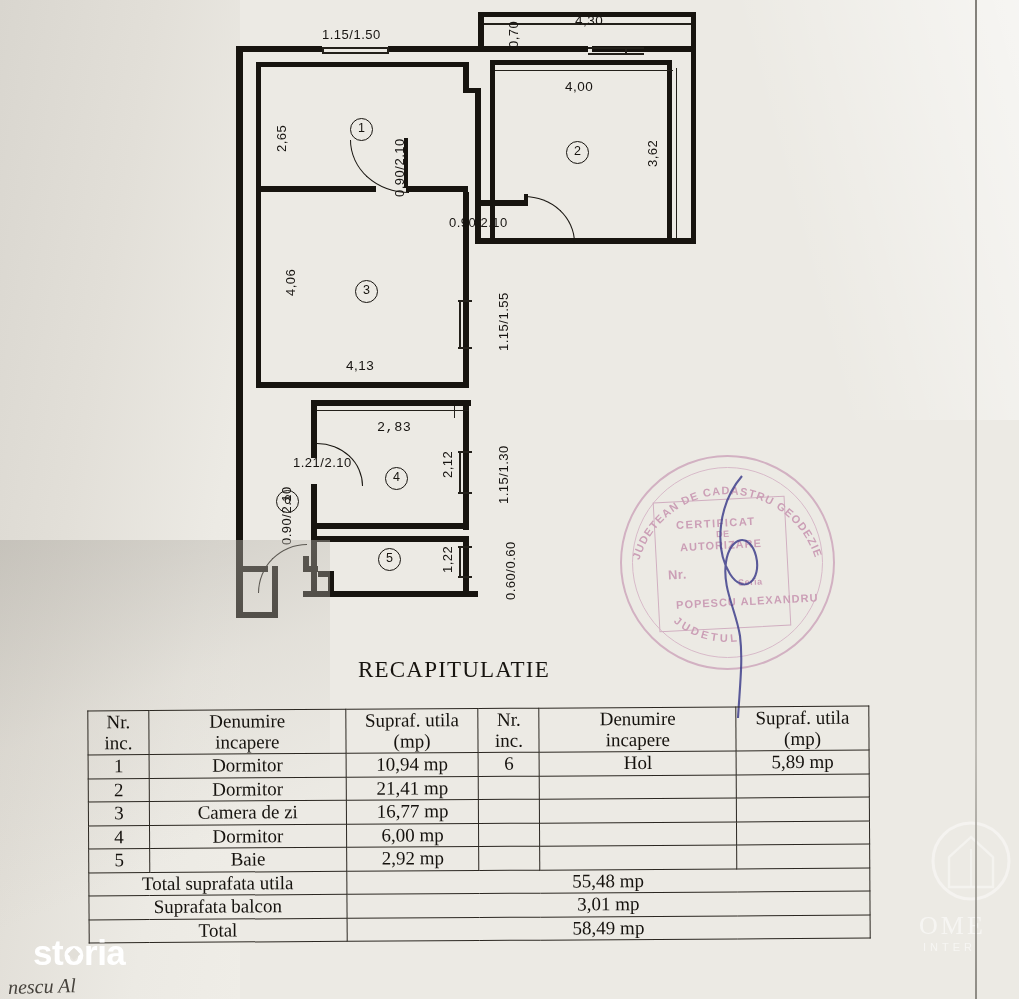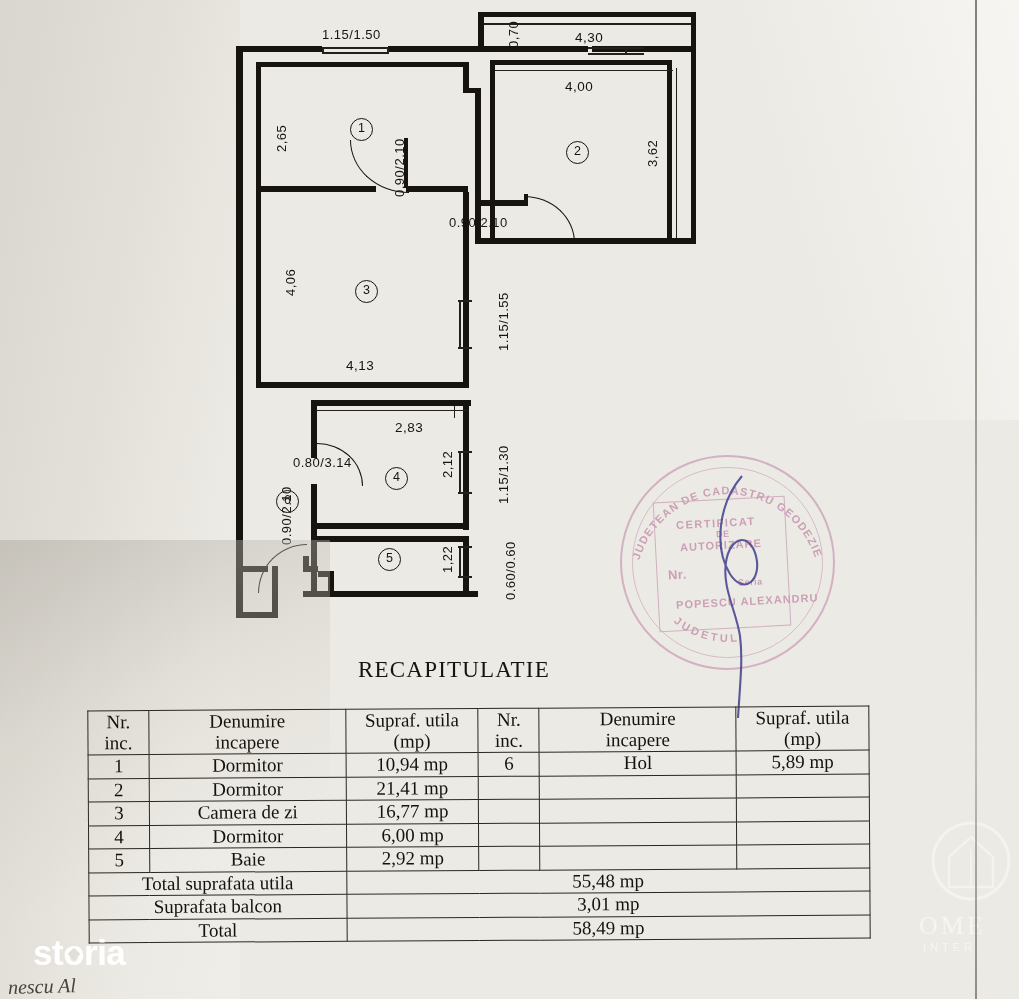--- a/index.html
+++ b/index.html
@@ -216,36 +216,36 @@
   <div class="wall" style="left:478px;top:238px;width:218px;height:6px;"></div>
   <div class="wall" style="left:475px;top:200px;width:6px;height:44px;"></div>
   <div class="wall" style="left:475px;top:200px;width:30px;height:6px;"></div>
 
   <div class="door-arc" style="left:524px;top:196px;width:50px;height:46px;border-radius:0 100% 0 0;border-bottom:none;border-left:none;"></div>
   <div class="wall" style="left:524px;top:194px;width:4px;height:12px;"></div>
   <div class="wall" style="left:505px;top:200px;width:22px;height:6px;"></div>
 
   <div class="dim" style="left:322px;top:27px;">1.15/1.50</div>
   <div class="dim v" style="left:506px;top:48px;">0,70</div>
-  <div class="dim big" style="left:575px;top:30px;">4,30</div>
+  <div class="dim big" style="left:575px;top:13px;">4,30</div>
   <div class="dim v" style="left:274px;top:152px;">2,65</div>
   <div class="dim big" style="left:565px;top:79px;">4,00</div>
   <div class="dim v" style="left:645px;top:167px;">3,62</div>
   <div class="dim v" style="left:283px;top:296px;">4,06</div>
   <div class="dim big" style="left:346px;top:358px;">4,13</div>
   <div class="dim v" style="left:496px;top:351px;">1.15/1.55</div>
-  <div class="dim big" style="left:395px;top:420px;">2,83</div>
+  <div class="dim big" style="left:377px;top:420px;font-family:Liberation Mono, monospace;">2,83</div>
   <div class="dim v" style="left:440px;top:478px;">2,12</div>
   <div class="dim v" style="left:496px;top:504px;">1.15/1.30</div>
   <div class="dim v" style="left:440px;top:573px;">1,22</div>
   <div class="dim v" style="left:503px;top:600px;">0.60/0.60</div>
 
   <div class="dim v" style="left:392px;top:197px;">0.90/2.10</div>
   <div class="dim" style="left:449px;top:215px;">0.90/2.10</div>
-  <div class="dim" style="left:293px;top:455px;">0.80/3.14</div>
+  <div class="dim" style="left:293px;top:455px;">1.21/2.10</div>
   <div class="dim v" style="left:279px;top:545px;">0.90/2.10</div>
 
   <div class="rnum" style="left:350px;top:118px;">1</div>
   <div class="rnum" style="left:566px;top:141px;">2</div>
   <div class="rnum" style="left:355px;top:280px;">3</div>
   <div class="rnum" style="left:385px;top:467px;">4</div>
   <div class="rnum" style="left:378px;top:548px;">5</div>
   <div class="rnum" style="left:276px;top:490px;">6</div>
 </div>
 

